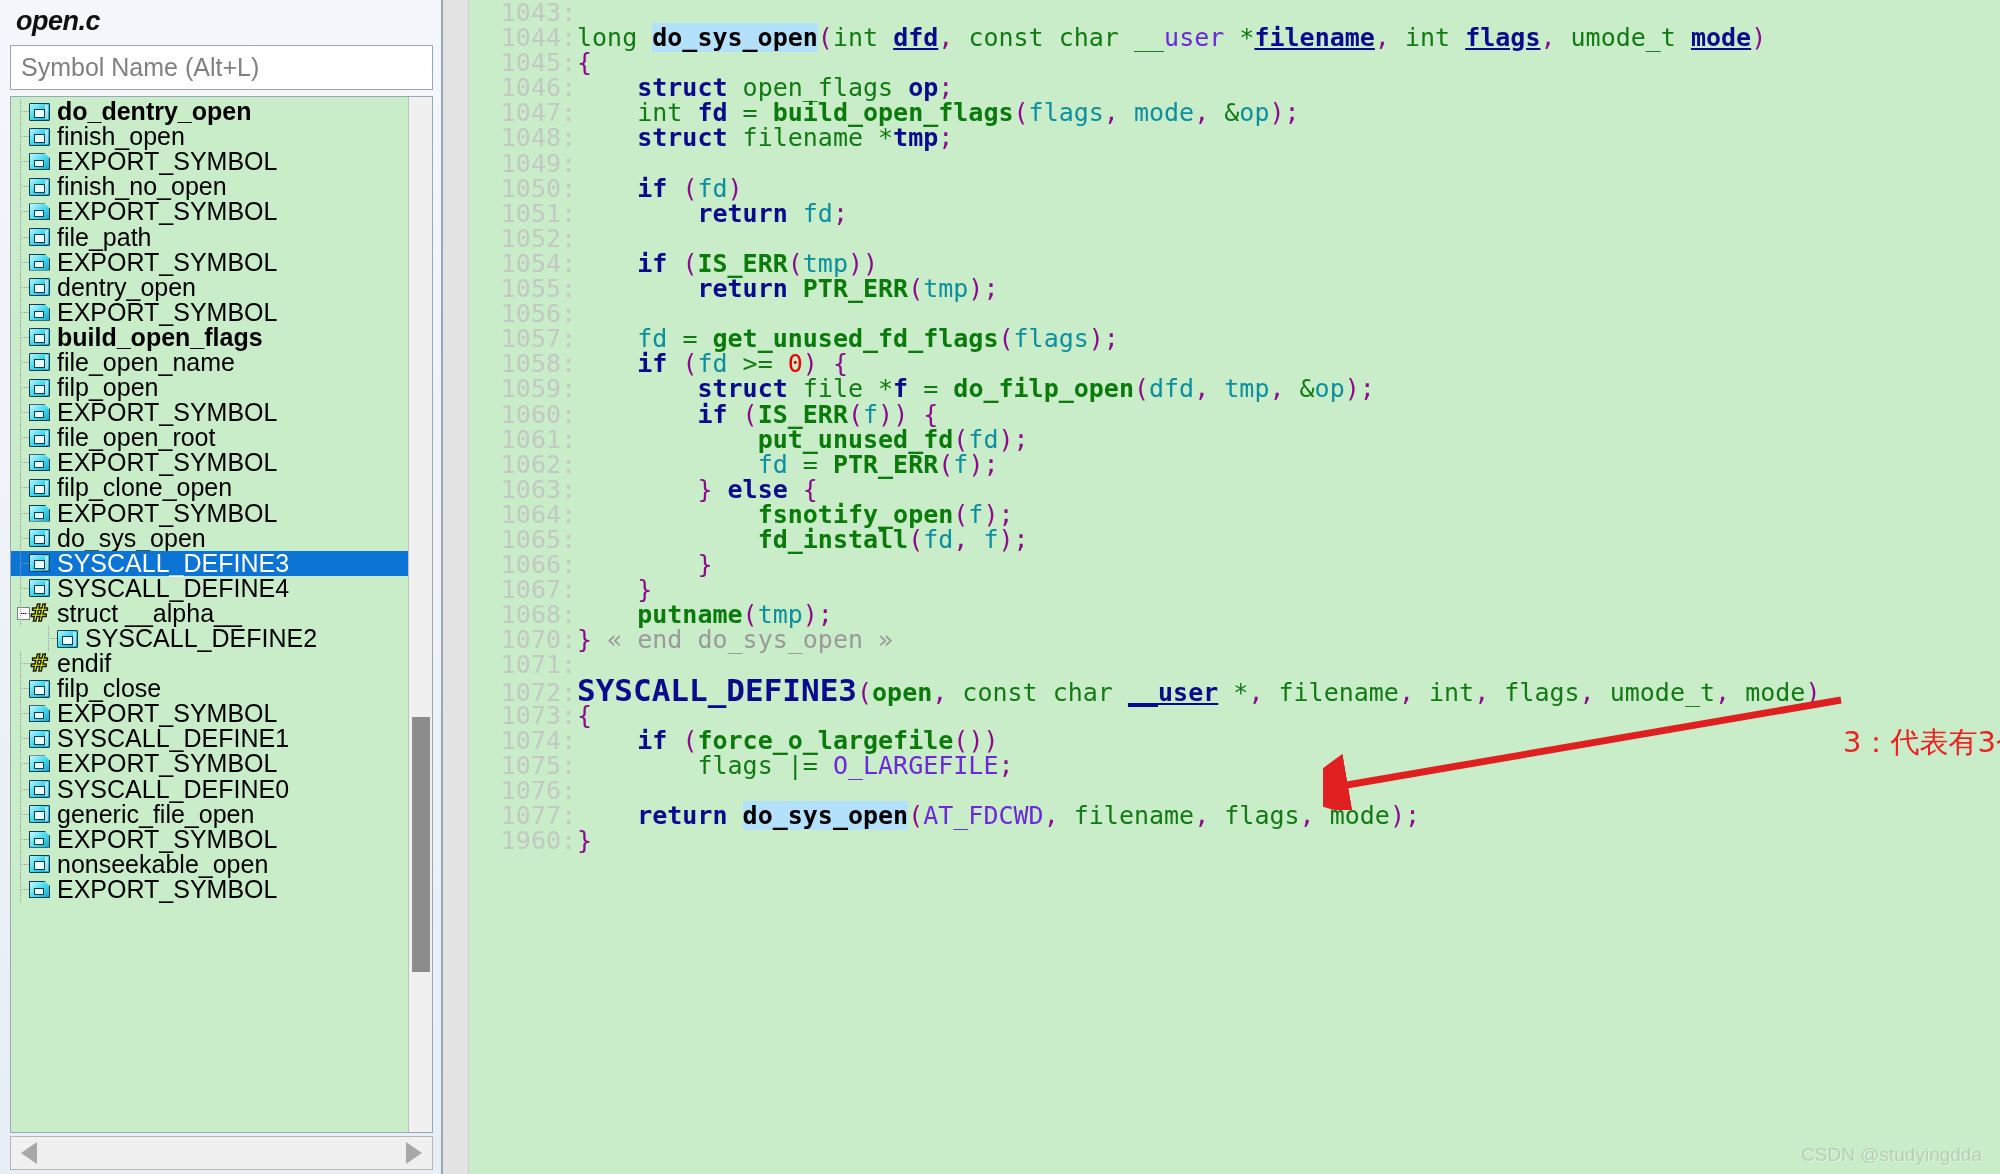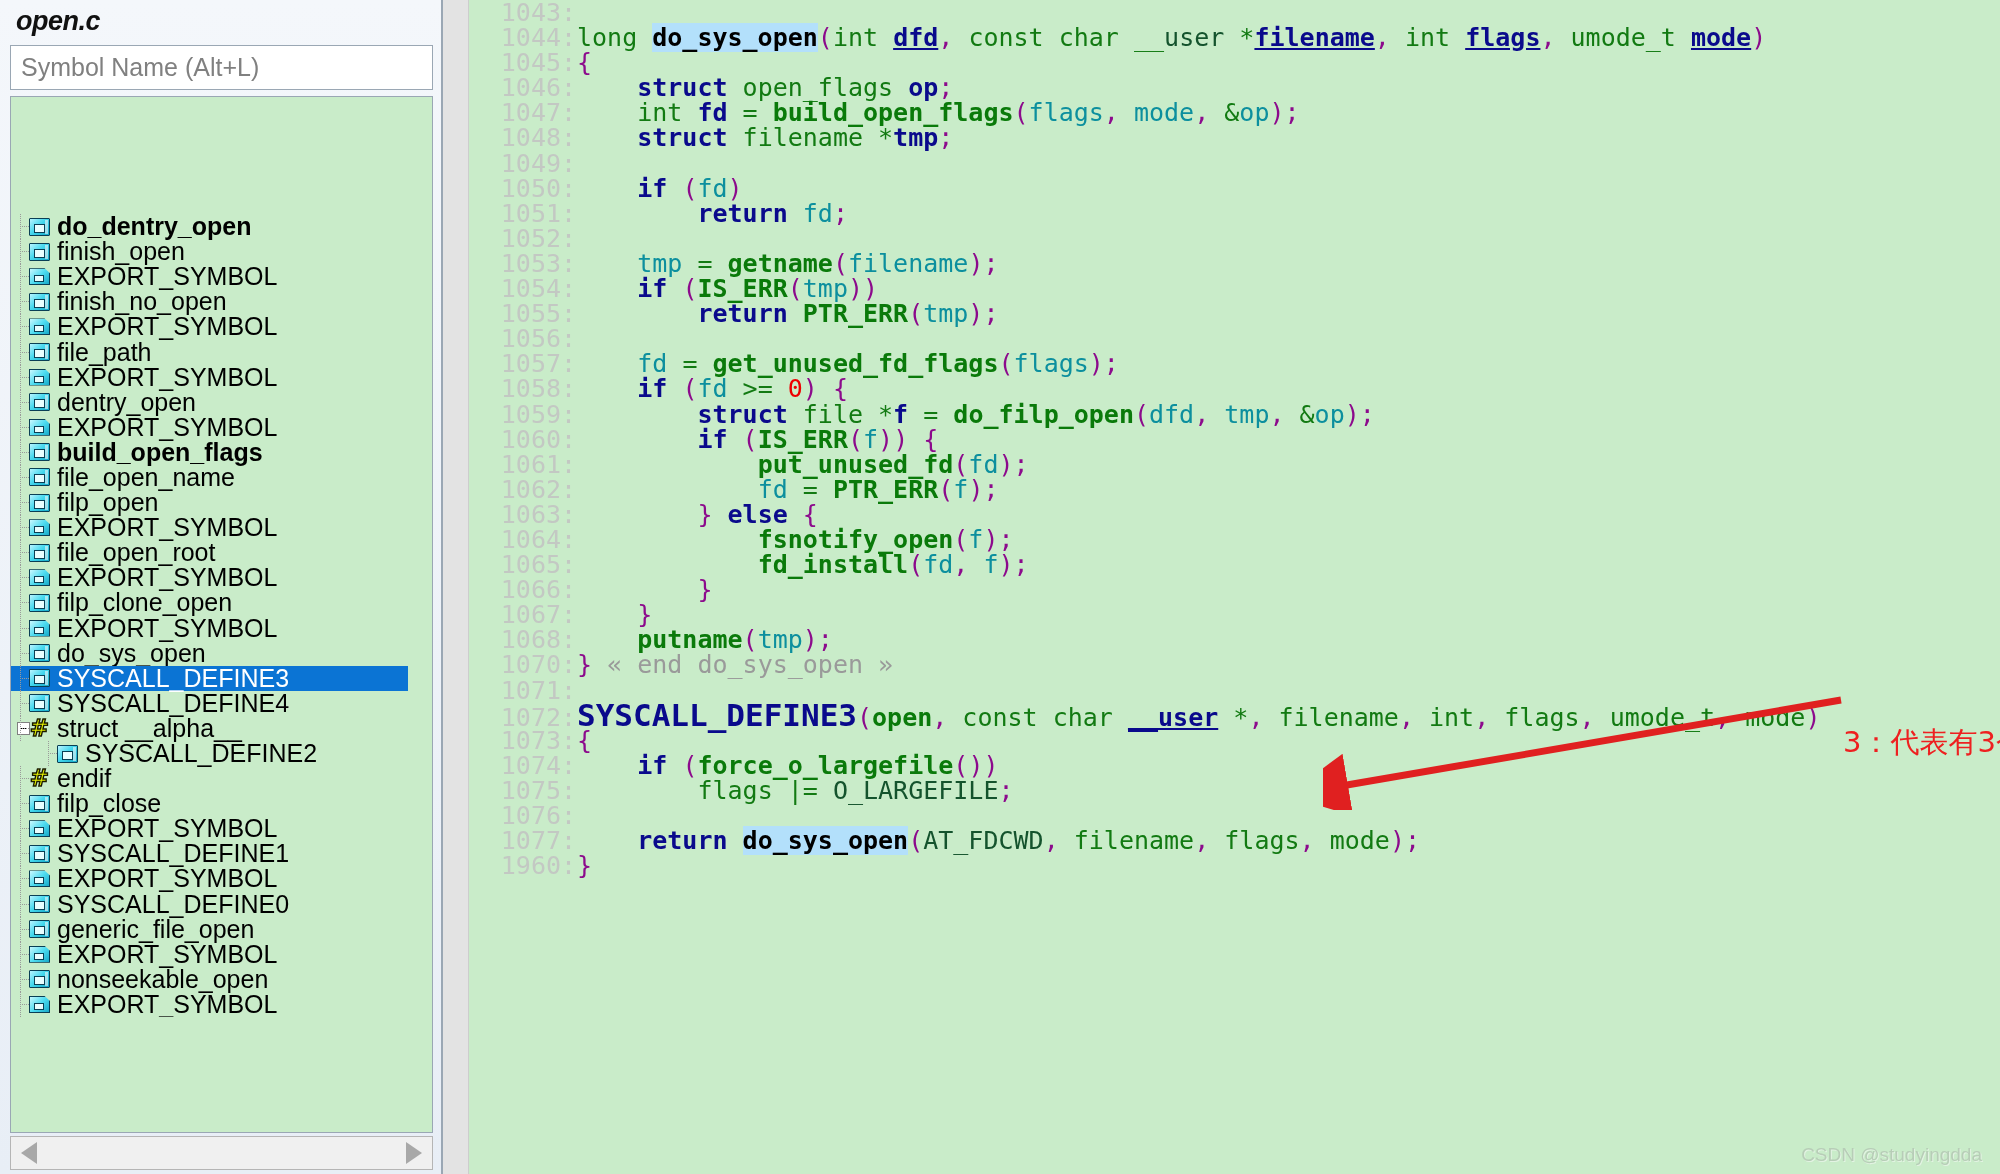--- a/index.html
+++ b/index.html
@@ -40,21 +40,20 @@
     font-family: "Liberation Sans", sans-serif;
   }
 
   #tree-wrap {
     flex: 1; position: relative;
     margin: 0 2px;
     border: 1px solid #9aa7b4;
     background: #c9ecc9;
     overflow: hidden;
     display: flex;
-    align-items: center;
   }
   #tree {
     flex: 1;
     background: #c9ecc9;
     overflow: hidden;
     position: relative;
     padding-top: 2px;
   }
   .trow {
     height: 25.1px;
@@ -184,21 +183,21 @@
     color: #c3c8c3; font-family: "DejaVu Sans Mono", monospace;
     font-size: 25px;
   }
 
   
   .kw   { color: #0a0a8c; font-weight: bold; }   
   .typ  { color: #127a12; }                      
   .fn   { color: #0a7a0a; font-weight: bold; }   
   .par  { color: #0a0a8c; font-weight: bold; text-decoration: underline; } 
   .var  { color: #0c8f9e; }                      
-  .mac  { color: #14532d; }                      
+  .mac  { color: #6d28d9; }                      
   .pun  { color: #8c0a8c; }                      
   .num  { color: #ee0000; }
   .op   { color: #127a12; }
   .cmt  { color: #9a9a9a; }
   .hl   { background: #b3e0fb; color:#000; font-weight: bold; }
   .bigid{ color: #0a0a8c; font-weight: bold; font-size: 31px; }
   .plain{ color: #000; }
 
   
   #annot {
@@ -409,21 +408,20 @@
         <div class="cline"><span class="ln">1043</span><span class="ln" style="width: 16px; text-align: left;">:</span><span></span></div>
         <div class="cline"><span class="ln">1044</span><span class="ln" style="width: 16px; text-align: left;">:</span><span><span class="typ">long </span><span class="hl">do_sys_open</span><span class="pun">(</span><span class="typ">int </span><span class="par">dfd</span><span class="pun">,</span><span class="typ"> const char </span><span class="typ">__</span><span class="mac">user</span><span class="plain"> </span><span class="typ">*</span><span class="par">filename</span><span class="pun">,</span><span class="typ"> int </span><span class="par">flags</span><span class="pun">,</span><span class="typ"> umode_t </span><span class="par">mode</span><span class="pun">)</span></span></div>
         <div class="cline"><span class="ln">1045</span><span class="ln" style="width: 16px; text-align: left;">:</span><span><span class="pun">{</span></span></div>
         <div class="cline"><span class="ln">1046</span><span class="ln" style="width: 16px; text-align: left;">:</span><span><span class="plain">    </span><span class="kw">struct </span><span class="typ">open_flags </span><span class="kw">op</span><span class="pun">;</span></span></div>
         <div class="cline"><span class="ln">1047</span><span class="ln" style="width: 16px; text-align: left;">:</span><span><span class="plain">    </span><span class="typ">int </span><span class="kw">fd</span><span class="op"> = </span><span class="fn">build_open_flags</span><span class="pun">(</span><span class="var">flags</span><span class="pun">, </span><span class="var">mode</span><span class="pun">, </span><span class="op">&amp;</span><span class="var">op</span><span class="pun">)</span><span class="pun">;</span></span></div>
         <div class="cline"><span class="ln">1048</span><span class="ln" style="width: 16px; text-align: left;">:</span><span><span class="plain">    </span><span class="kw">struct </span><span class="typ">filename </span><span class="op">*</span><span class="kw">tmp</span><span class="pun">;</span></span></div>
         <div class="cline"><span class="ln">1049</span><span class="ln" style="width: 16px; text-align: left;">:</span><span></span></div>
         <div class="cline"><span class="ln">1050</span><span class="ln" style="width: 16px; text-align: left;">:</span><span><span class="plain">    </span><span class="kw">if </span><span class="pun">(</span><span class="var">fd</span><span class="pun">)</span></span></div>
         <div class="cline"><span class="ln">1051</span><span class="ln" style="width: 16px; text-align: left;">:</span><span><span class="plain">        </span><span class="kw">return </span><span class="var">fd</span><span class="pun">;</span></span></div>
         <div class="cline"><span class="ln">1052</span><span class="ln" style="width: 16px; text-align: left;">:</span><span></span></div>
-        <div class="cline"><span class="ln">1053</span><span class="ln" style="width: 16px; text-align: left;">:</span><span><span class="plain">    </span><span class="var">tmp</span><span class="op"> = </span><span class="fn">getname</span><span class="pun">(</span><span class="var">filename</span><span class="pun">)</span><span class="pun">;</span></span></div>
         <div class="cline"><span class="ln">1054</span><span class="ln" style="width: 16px; text-align: left;">:</span><span><span class="plain">    </span><span class="kw">if </span><span class="pun">(</span><span class="fn">IS_ERR</span><span class="pun">(</span><span class="var">tmp</span><span class="pun">)</span><span class="pun">)</span></span></div>
         <div class="cline"><span class="ln">1055</span><span class="ln" style="width: 16px; text-align: left;">:</span><span><span class="plain">        </span><span class="kw">return </span><span class="fn">PTR_ERR</span><span class="pun">(</span><span class="var">tmp</span><span class="pun">)</span><span class="pun">;</span></span></div>
         <div class="cline"><span class="ln">1056</span><span class="ln" style="width: 16px; text-align: left;">:</span><span></span></div>
         <div class="cline"><span class="ln">1057</span><span class="ln" style="width: 16px; text-align: left;">:</span><span><span class="plain">    </span><span class="var">fd</span><span class="op"> = </span><span class="fn">get_unused_fd_flags</span><span class="pun">(</span><span class="var">flags</span><span class="pun">)</span><span class="pun">;</span></span></div>
         <div class="cline"><span class="ln">1058</span><span class="ln" style="width: 16px; text-align: left;">:</span><span><span class="plain">    </span><span class="kw">if </span><span class="pun">(</span><span class="var">fd</span><span class="op"> &gt;= </span><span class="num">0</span><span class="pun">)</span><span class="pun"> {</span></span></div>
         <div class="cline"><span class="ln">1059</span><span class="ln" style="width: 16px; text-align: left;">:</span><span><span class="plain">        </span><span class="kw">struct </span><span class="typ">file </span><span class="op">*</span><span class="kw">f</span><span class="op"> = </span><span class="fn">do_filp_open</span><span class="pun">(</span><span class="var">dfd</span><span class="pun">, </span><span class="var">tmp</span><span class="pun">, </span><span class="op">&amp;</span><span class="var">op</span><span class="pun">)</span><span class="pun">;</span></span></div>
         <div class="cline"><span class="ln">1060</span><span class="ln" style="width: 16px; text-align: left;">:</span><span><span class="plain">        </span><span class="kw">if </span><span class="pun">(</span><span class="fn">IS_ERR</span><span class="pun">(</span><span class="var">f</span><span class="pun">)</span><span class="pun">)</span><span class="pun"> {</span></span></div>
         <div class="cline"><span class="ln">1061</span><span class="ln" style="width: 16px; text-align: left;">:</span><span><span class="plain">            </span><span class="fn">put_unused_fd</span><span class="pun">(</span><span class="var">fd</span><span class="pun">)</span><span class="pun">;</span></span></div>
         <div class="cline"><span class="ln">1062</span><span class="ln" style="width: 16px; text-align: left;">:</span><span><span class="plain">            </span><span class="var">fd</span><span class="op"> = </span><span class="fn">PTR_ERR</span><span class="pun">(</span><span class="var">f</span><span class="pun">)</span><span class="pun">;</span></span></div>
         <div class="cline"><span class="ln">1063</span><span class="ln" style="width: 16px; text-align: left;">:</span><span><span class="plain">        </span><span class="pun">}</span><span class="kw"> else </span><span class="pun">{</span></span></div>

